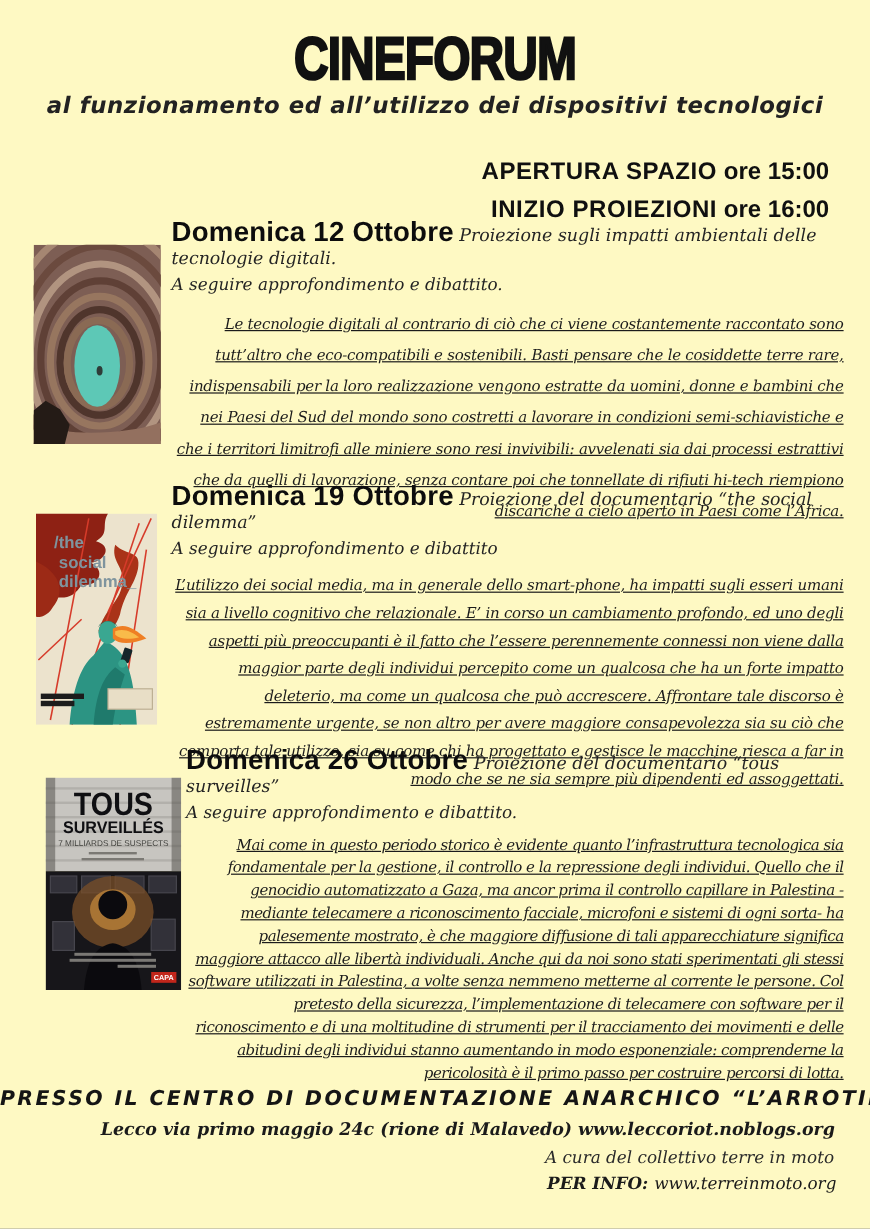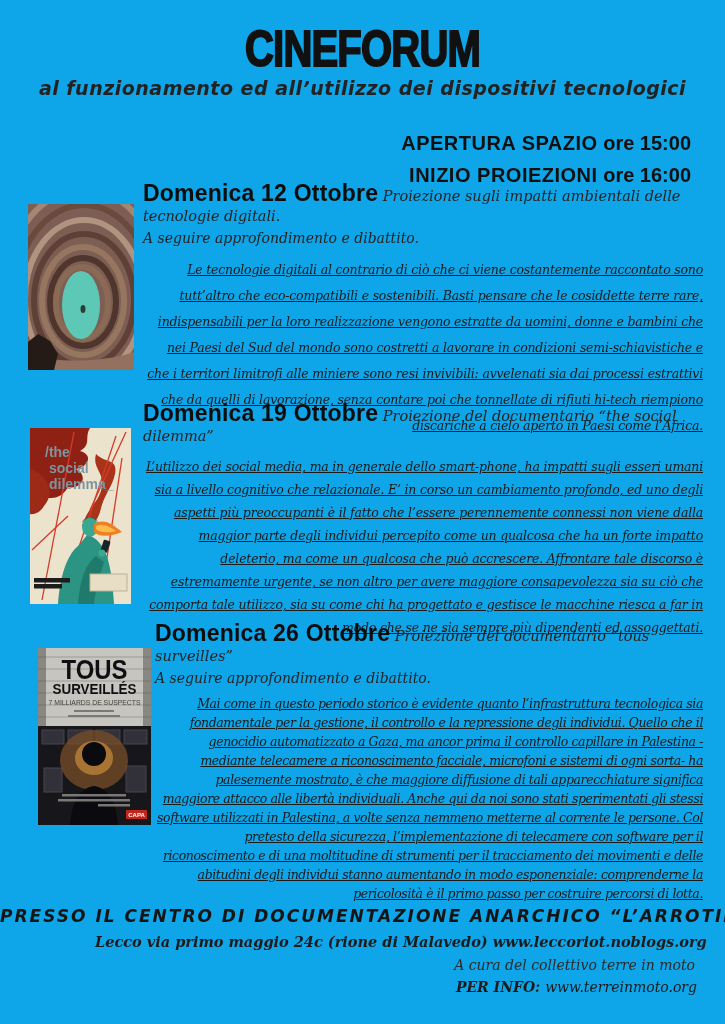--- a/index.html
+++ b/index.html
@@ -1,20 +1,20 @@
 <!DOCTYPE html>
 <html><head>
 <meta charset="utf-8">
 <style>
   html,body{margin:0;padding:0;background:#888;}
   .page{
     position:relative;
     width:725px;height:1024px;
     margin:0 auto;
-    background:#0ea5e9;
+    background:#fef9c3;
     font-family:"Liberation Sans",sans-serif;
     color:#161616;
     overflow:hidden;
   }
   
   .title{
     position:absolute;top:20px;left:0;width:725px;
     text-align:center;
     font-family:"Liberation Sans",sans-serif;
     font-weight:bold;font-size:50px;letter-spacing:-1px;
@@ -74,21 +74,21 @@
   .poster-mine{left:28px;top:204px;}
   .poster-sd{left:30px;top:428px;border-radius:31px;}
   .poster-tous{left:26px;top:648px;padding-left:12px;}
   
   .venue{
     position:absolute;top:906px;left:0;width:725px;text-align:center;
     font-family:"DejaVu Sans",sans-serif;font-style:italic;font-weight:bold;
     font-size:17px;letter-spacing:2px;color:#151515;white-space:nowrap;
   }
   .address{
-    position:absolute;top:933px;left:95px;
+    position:absolute;top:933px;left:84px;
     font-family:"DejaVu Serif",serif;font-style:italic;font-weight:bold;
     font-size:14.5px;color:#1b1b1b;white-space:nowrap;
   }
   .credit{
     position:absolute;top:957px;right:30px;
     font-family:"DejaVu Serif",serif;font-style:italic;
     font-size:14px;color:#2a2a2a;white-space:nowrap;
   }
   .info{
     position:absolute;top:979px;right:28px;
@@ -208,20 +208,21 @@
   </div>
 
   <div class="section sec1">
     <div><span class="date">Domenica 12 Ottobre</span><span class="screening"> Proiezione sugli impatti ambientali delle tecnologie digitali.</span></div>
     <div class="followup">A seguire approfondimento e dibattito.</div>
     <div class="body body-1">Le tecnologie digitali al contrario di ciò che ci viene costantemente raccontato sono tutt’altro che eco-compatibili e sostenibili. Basti pensare che le cosiddette terre rare, indispensabili per la loro realizzazione vengono estratte da uomini, donne e bambini che nei Paesi del Sud del mondo sono costretti a lavorare in condizioni semi-schiavistiche e che i territori limitrofi alle miniere sono resi invivibili: avvelenati sia dai processi estrattivi che da quelli di lavorazione, senza contare poi che tonnellate di rifiuti hi-tech riempiono discariche a cielo aperto in Paesi come l’Africa.</div>
   </div>
 
   <div class="section sec2">
     <div><span class="date">Domenica 19 Ottobre</span><span class="screening"> Proiezione del documentario “the social dilemma”</span></div>
+    <div class="followup">A seguire approfondimento e dibattito</div>
     <div class="body body-2">L’utilizzo dei social media, ma in generale dello smart-phone, ha impatti sugli esseri umani sia a livello cognitivo che relazionale. E’ in corso un cambiamento profondo, ed uno degli aspetti più preoccupanti è il fatto che l’essere perennemente connessi non viene dalla maggior parte degli individui percepito come un qualcosa che ha un forte impatto deleterio, ma come un qualcosa che può accrescere. Affrontare tale discorso è estremamente urgente, se non altro per avere maggiore consapevolezza sia su ciò che comporta tale utilizzo, sia su come chi ha progettato e gestisce le macchine riesca a far in modo che se ne sia sempre più dipendenti ed assoggettati.</div>
   </div>
 
   <div class="section sec3">
     <div><span class="date">Domenica 26 Ottobre</span><span class="screening"> Proiezione del documentario “tous surveilles”</span></div>
     <div class="followup">A seguire approfondimento e dibattito.</div>
     <div class="body body-3">Mai come in questo periodo storico è evidente quanto l’infrastruttura tecnologica sia fondamentale per la gestione, il controllo e la repressione degli individui. Quello che il genocidio automatizzato a Gaza, ma ancor prima il controllo capillare in Palestina -mediante telecamere a riconoscimento facciale, microfoni e sistemi di ogni sorta- ha palesemente mostrato, è che maggiore diffusione di tali apparecchiature significa maggiore attacco alle libertà individuali. Anche qui da noi sono stati sperimentati gli stessi software utilizzati in Palestina, a volte senza nemmeno metterne al corrente le persone. Col pretesto della sicurezza, l’implementazione di telecamere con software per il riconoscimento e di una moltitudine di strumenti per il tracciamento dei movimenti e delle abitudini degli individui stanno aumentando in modo esponenziale: comprenderne la pericolosità è il primo passo per costruire percorsi di lotta.</div>
   </div>
 
   <div class="venue">PRESSO IL CENTRO DI DOCUMENTAZIONE ANARCHICO “L’ARROTINO”</div>

